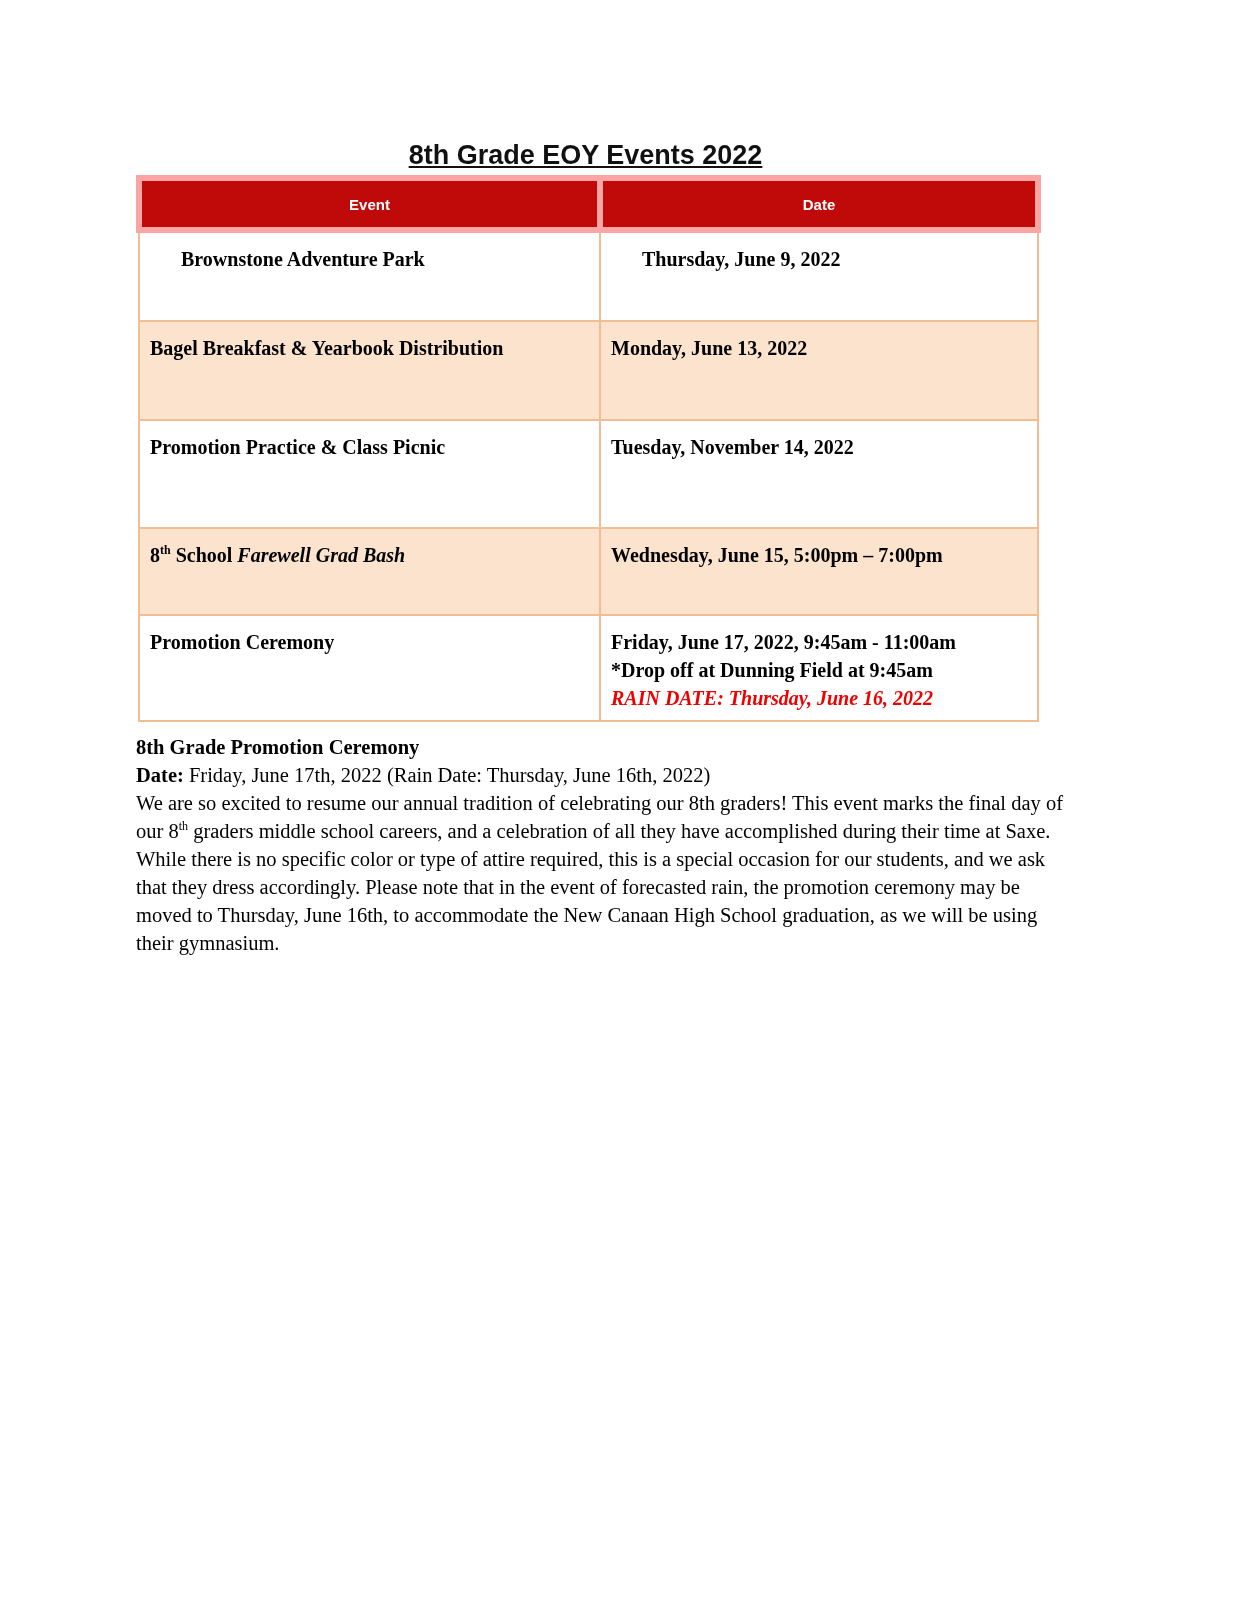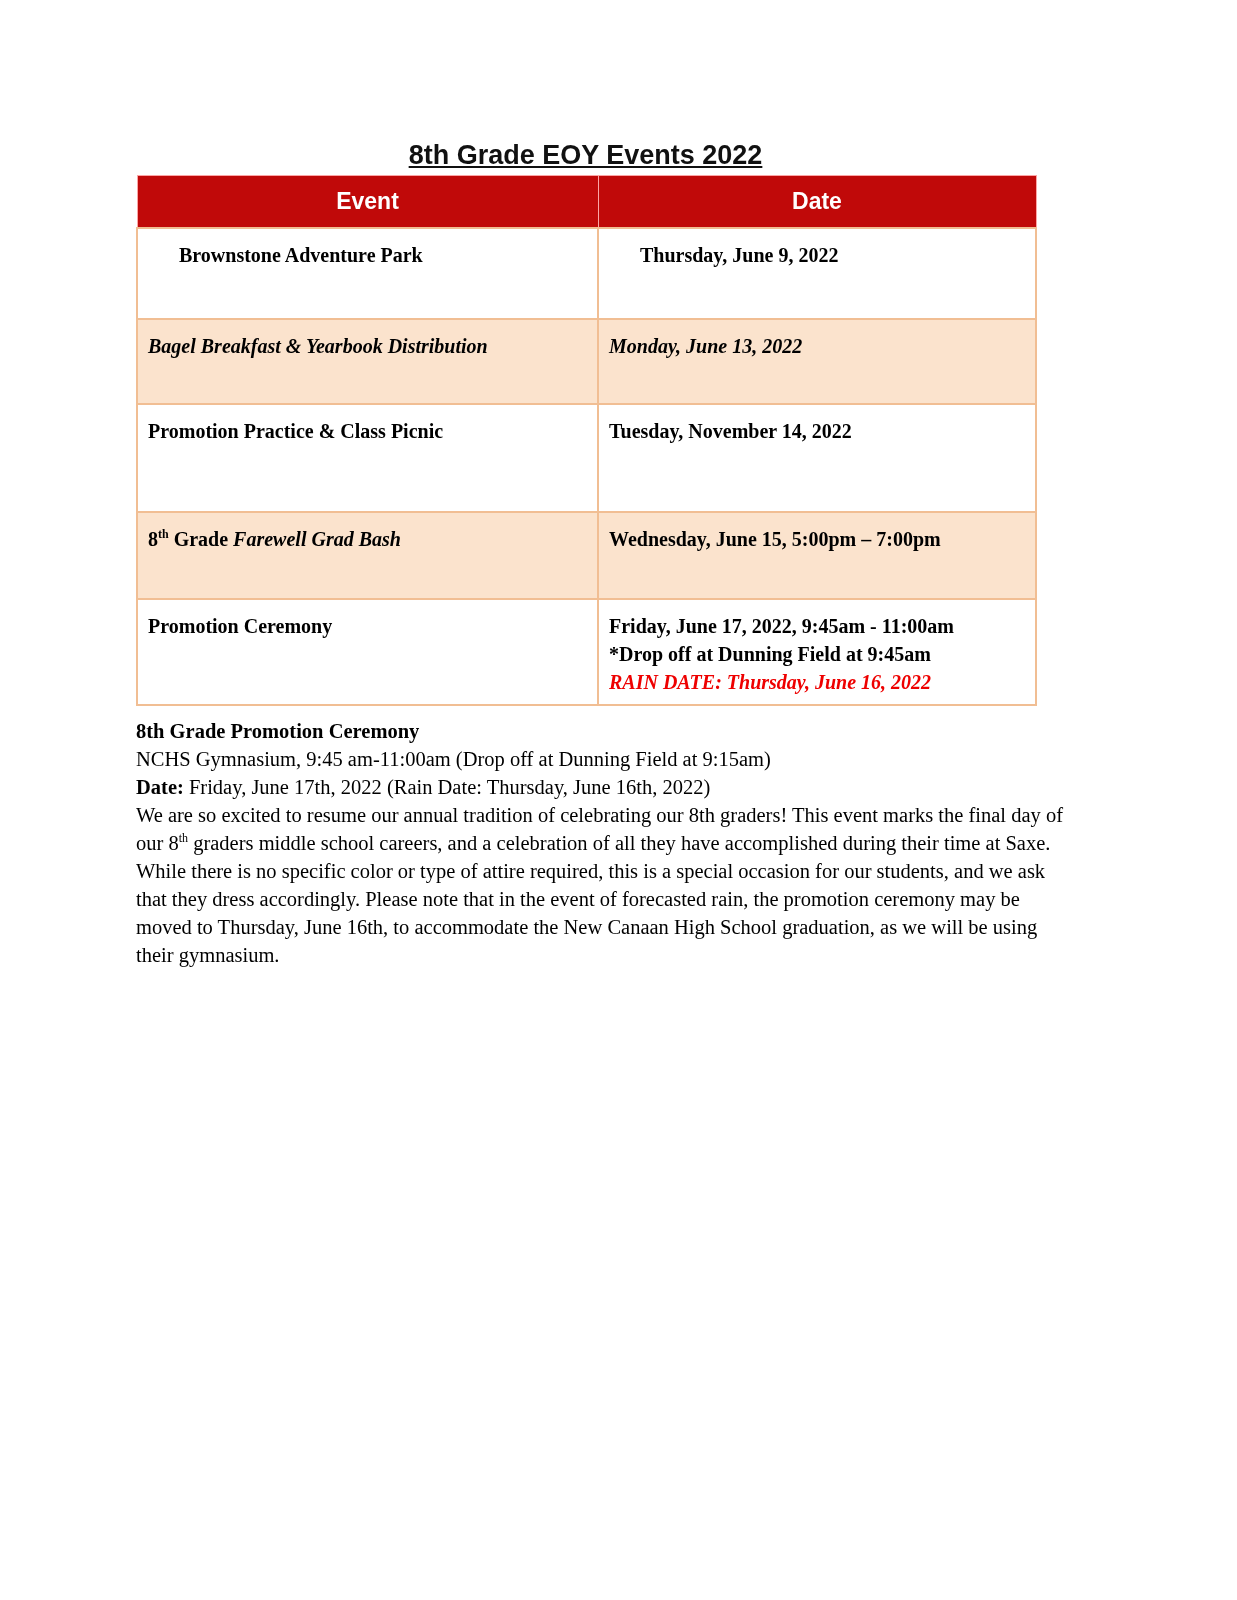--- a/index.html
+++ b/index.html
@@ -28,40 +28,40 @@
   }
   table.events {
     border-collapse: collapse;
     table-layout: fixed;
     width: 899px;
   }
   table.events col.c-event { width: 461px; }
   table.events col.c-date  { width: 438px; }
   th.hdr {
     background: #C00909;
-    border: 1px solid #fca5a5;
+    border: 6px solid #fca5a5;
     color: #ffffff;
     font-family: "Liberation Sans", sans-serif;
     font-weight: bold;
-    font-size: 23px;
+    font-size: 15px;
     height: 52px;
     text-align: center;
     vertical-align: middle;
   }
   td.cell {
     border: 2px solid #F1BE93;
     vertical-align: top;
     padding: 12px 10px 8px 10px;
     font-weight: bold;
     font-size: 20px;
     line-height: 1.4;
   }
   tr.shaded td.cell { background: #FBE3CD; }
   tr.r1 td { height: 91px; padding-left: 41px; }
-  tr.r2 td { height: 85px; font-style: italic; }
+  tr.r2 td { height: 99px; }
   tr.r3 td { height: 108px; }
   tr.r4 td { height: 87px; }
   tr.r5 td { height: 106px; }
   .sup {
     font-size: 12px;
     vertical-align: super;
     line-height: 0;
   }
   .ital { font-style: italic; }
   td.cell .dline { display: block; }
@@ -104,35 +104,34 @@
         </tr>
         <tr class="r2 shaded">
           <td class="cell">Bagel Breakfast &amp; Yearbook Distribution</td>
           <td class="cell">Monday, June 13, 2022</td>
         </tr>
         <tr class="r3">
           <td class="cell">Promotion Practice &amp; Class Picnic</td>
           <td class="cell">Tuesday, November 14, 2022</td>
         </tr>
         <tr class="r4 shaded">
-          <td class="cell"><span>8</span><span class="sup">th</span><span> Grade </span><span class="ital">Farewell Grad Bash</span></td>
+          <td class="cell"><span>8</span><span class="sup">th</span><span> School </span><span class="ital">Farewell Grad Bash</span></td>
           <td class="cell">Wednesday, June 15, 5:00pm – 7:00pm</td>
         </tr>
         <tr class="r5">
           <td class="cell">Promotion Ceremony</td>
           <td class="cell">
             <span class="dline">Friday, June 17, 2022, 9:45am - 11:00am</span>
             <span class="dline">*Drop off at Dunning Field at 9:45am</span>
             <span class="dline rain">RAIN DATE: Thursday, June 16, 2022</span>
           </td>
         </tr>
       </tbody>
     </table>
   </div>
 
   <div class="details">
     <div class="heading">8th Grade Promotion Ceremony</div>
-    <div>NCHS Gymnasium, 9:45 am-11:00am (Drop off at Dunning Field at 9:15am)</div>
     <div><span class="bold">Date:</span><span> Friday, June 17th, 2022 (Rain Date: Thursday, June 16th, 2022)</span></div>
     <div><span>We are so excited to resume our annual tradition of celebrating our 8th graders! This event marks the final day of our 8</span><span class="sup">th</span><span> graders middle school careers, and a celebration of all they have accomplished during their time at Saxe. While there is no specific color or type of attire required, this is a special occasion for our students, and we ask that they dress accordingly. Please note that in the event of forecasted rain, the promotion ceremony may be moved to Thursday, June 16th, to accommodate the New Canaan High School graduation, as we will be using their gymnasium.</span></div>
   </div>
 
 </div>
 
 </body></html>

